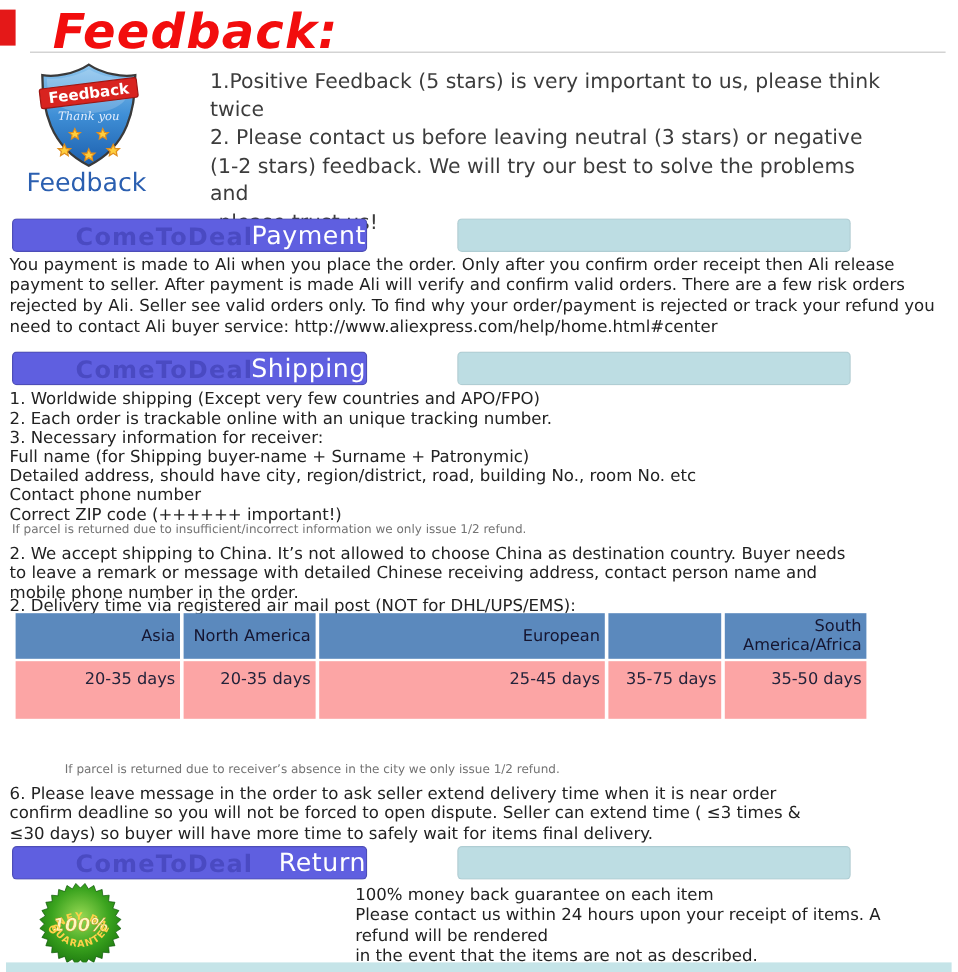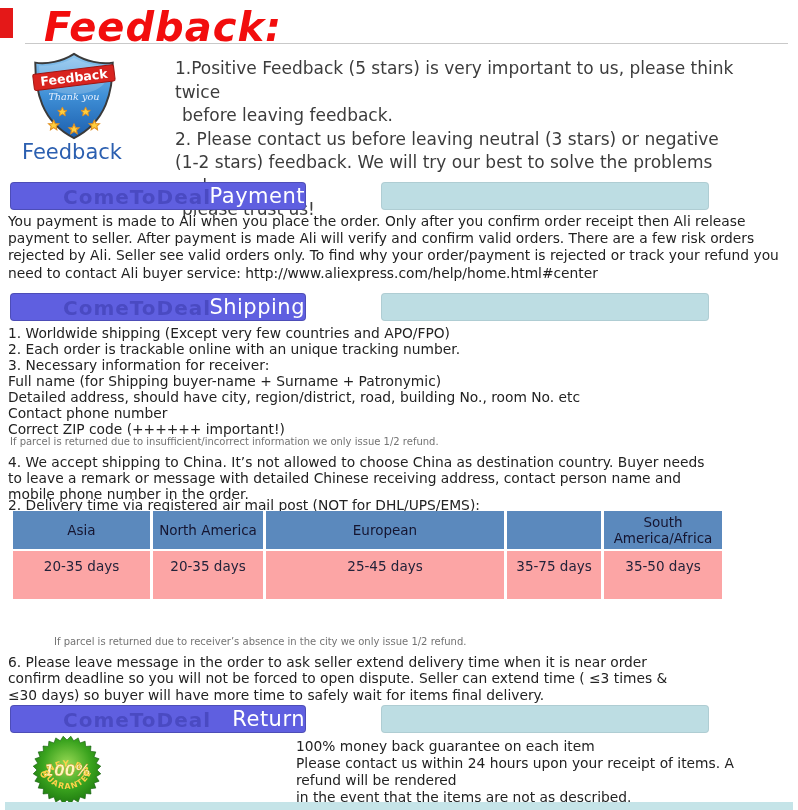--- a/index.html
+++ b/index.html
@@ -33,21 +33,21 @@
   .payment-body{left:8px;top:213px;width:786px;font-size:13.8px;line-height:17.2px;color:#222;}
   .shipping-list{left:8px;top:325px;width:780px;font-size:13.8px;line-height:16px;color:#222;}
   .bold-note{font-weight:normal;color:#737373;font-size:10px;}
   .note1{left:10px;top:436px;width:780px;}
   .para4{left:8px;top:454px;width:706px;font-size:13.8px;line-height:16px;color:#222;}
   .line5{left:8px;top:497px;width:700px;font-size:13.8px;color:#222;}
   .note2{left:14px;top:636px;width:780px;margin-left:40px;}
   .para6{left:8px;top:654px;width:676px;font-size:13.8px;line-height:16.3px;color:#222;}
   
   .ship-table{left:10px;top:509px;border-collapse:separate;border-spacing:3px 2px;}
-  .ship-table td{text-align:center;font-size:13.5px;color:#23233a;padding:2px 4px;box-sizing:border-box;}
+  .ship-table td{text-align:right;font-size:13.5px;color:#23233a;padding:2px 4px;box-sizing:border-box;}
   .ship-table .hrow td{background:#5b89bd;height:38px;color:#151530;}
   .ship-table .crow td{background:#d4d8e7;height:34px;}
   .ship-table .drow td{background:#fca5a5;height:48px;vertical-align:top;padding-top:7px;}
   
   .seal-svg{left:32px;top:735px;}
   .return-text{left:296px;top:738px;width:480px;font-size:13.8px;line-height:17px;color:#222;}
   .bottom-strip{left:5px;top:802px;width:788px;height:8px;background:#c5e4e8;}
 </style>
 </head>
 <body>
@@ -77,21 +77,20 @@
     <use href="#star" transform="translate(57,64)"></use>
     <use href="#star" transform="translate(24,78) scale(1.1)"></use>
     <use href="#star" transform="translate(45,82) scale(1.1)"></use>
     <use href="#star" transform="translate(66,78) scale(1.1)"></use>
   </g>
 </svg>
 <div class="abs shield-caption">Feedback</div>
 
 <div class="abs intro-text">
   <div>1.Positive Feedback (5 stars) is very important to us, please think twice</div>
-  <div class="indent">before leaving feedback.</div>
   <div>2. Please contact us before leaving neutral (3 stars) or negative</div>
   <div>(1-2 stars) feedback. We will try our best to solve the problems and</div>
   <div class="indent">please trust us!</div>
 </div>
 
 <div class="abs bar-blue bar-payment">
   <span class="bar-watermark">ComeToDeal</span>
   <span class="bar-title">Payment</span>
 </div>
 <div class="abs bar-cyan bar-payment"></div>
@@ -106,21 +105,21 @@
 <div class="abs shipping-list">
   <div>1. Worldwide shipping (Except very few countries and APO/FPO)</div>
   <div>2. Each order is trackable online with an unique tracking number.</div>
   <div>3. Necessary information for receiver:</div>
   <div>Full name (for Shipping buyer-name + Surname + Patronymic)</div>
   <div>Detailed address, should have city, region/district, road, building No., room No. etc</div>
   <div>Contact phone number</div>
   <div>Correct ZIP code (++++++ important!)</div>
 </div>
 <div class="abs bold-note note1">If parcel is returned due to insufficient/incorrect information we only issue 1/2 refund.</div>
-<div class="abs para4">4. We accept shipping to China. It’s not allowed to choose China as destination country. Buyer needs to leave a remark or message with detailed Chinese receiving address, contact person name and mobile phone number in the order.</div>
+<div class="abs para4">2. We accept shipping to China. It’s not allowed to choose China as destination country. Buyer needs to leave a remark or message with detailed Chinese receiving address, contact person name and mobile phone number in the order.</div>
 <div class="abs line5">2. Delivery time via registered air mail post (NOT for DHL/UPS/EMS):</div>
 
 <table class="abs ship-table">
   <colgroup>
     <col style="width:137px">
       <col style="width:110px">
       <col style="width:238px">
     <col style="width:94px">
       <col style="width:118px">
   </colgroup>

